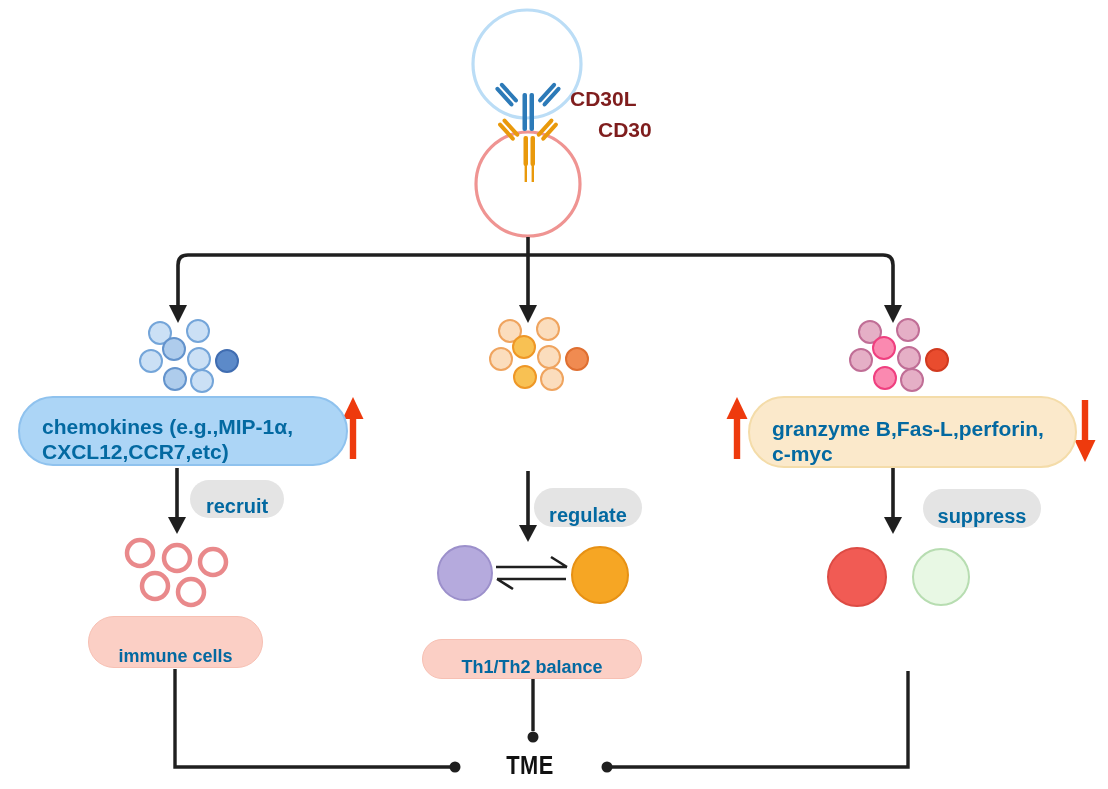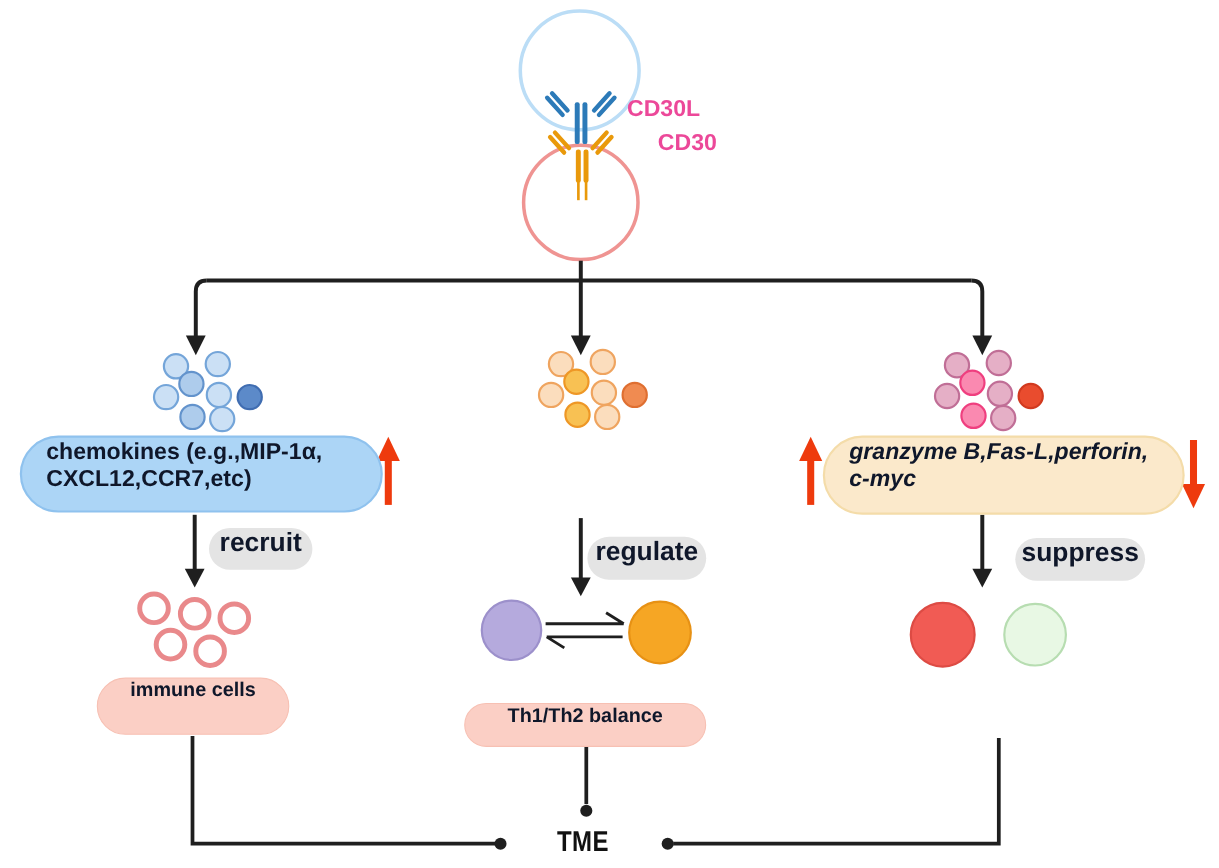--- a/index.html
+++ b/index.html
@@ -1,30 +1,30 @@
 <!DOCTYPE html>
 <html><head>
 <meta charset="utf-8">
 <style>
   html,body{margin:0;padding:0;background:#ffffff;}
   .stage{
     position:relative;width:1108px;height:789px;background:#ffffff;overflow:hidden;
     font-family:"Liberation Sans", sans-serif;color:#1b1b1b;
   }
   .abs{position:absolute;}
-  .lbl{font-weight:bold;font-size:21px;color:#ec4899;white-space:nowrap;}
+  .lbl{font-weight:bold;font-size:21px;color:#7f1d1d;white-space:nowrap;}
   .pill{
-    position:absolute;display:flex;flex-direction:column;justify-content:flex-start;
-    box-sizing:border-box;font-weight:bold;color:#0f172a;
+    position:absolute;display:flex;flex-direction:column;justify-content:flex-end;
+    box-sizing:border-box;font-weight:bold;color:#0369a1;
   }
   .pill.mediator{align-items:flex-start;padding-left:22px;font-size:21px;line-height:25px;white-space:nowrap;}
   .pill.blue{left:18px;top:396px;width:330px;height:70px;background:#acd5f6;border:2px solid #8fc2ee;border-radius:38px;}
   .pill.mint{left:362px;top:393px;width:361px;height:76px;background:#d9f0e9;border:2px solid #c3e5db;border-radius:40px;}
-  .pill.cream{left:748px;top:396px;width:329px;height:72px;background:#fbe9cb;border:2px solid #f4dca9;border-radius:38px;font-style:italic;}
-  .pill.action{align-items:center;background:#e4e4e4;border-radius:20px;font-size:24px;}
+  .pill.cream{left:748px;top:396px;width:329px;height:72px;background:#fbe9cb;border:2px solid #f4dca9;border-radius:38px;}
+  .pill.action{align-items:center;background:#e4e4e4;border-radius:20px;font-size:20px;}
   .pill.act-0{left:190px;top:480px;width:94px;height:38px;}
   .pill.act-1{left:534px;top:476px;width:108px;height:39px;margin-top:12px;}
   .pill.act-2{left:923px;top:489px;width:118px;height:39px;}
   .pill.result{align-items:center;background:#fbcfc5;border:1.5px solid #f7c0b3;border-radius:27px;font-size:18px;}
   .pill.res-0{left:88px;top:616px;width:175px;height:52px;}
   .pill.res-1{left:422px;top:639px;width:220px;height:40px;}
   .pill.res-2{left:822px;top:618px;width:166px;height:50px;}
   .tme{
     position:absolute;left:480px;top:750px;width:100px;text-align:center;
     font-size:26px;font-weight:bold;color:#111;

